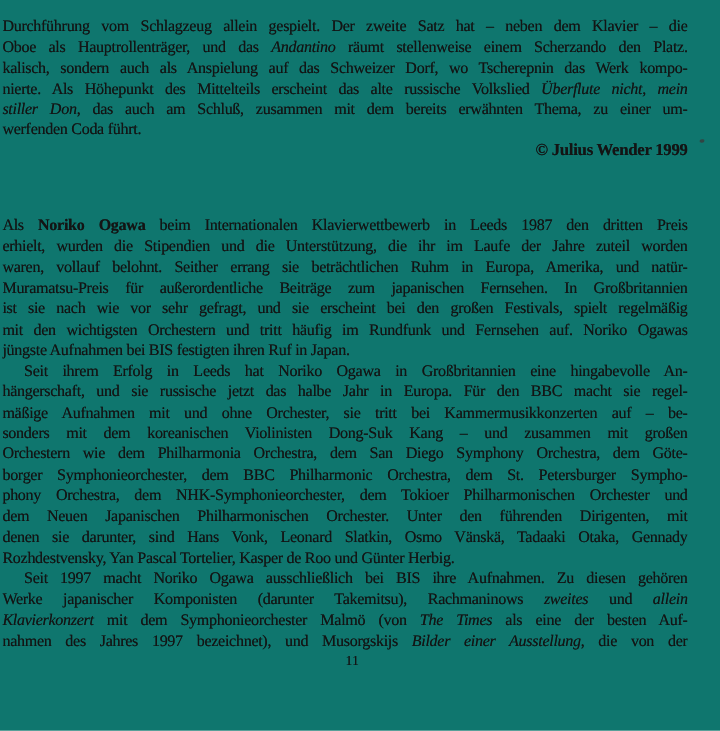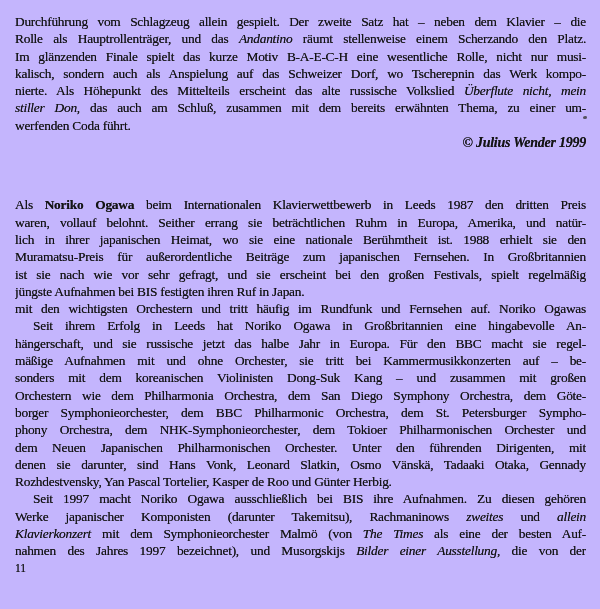--- a/index.html
+++ b/index.html
@@ -5,86 +5,85 @@
   html, body { margin: 0; padding: 0; }
   body {
     width: 600px; height: 609px; overflow: hidden;
     background: #fbfbf8;
     font-family: "Liberation Serif", "DejaVu Serif", serif;
     color: #141414;
   }
   .page {
     position: relative;
     width: 600px; height: 609px;
-    padding: 13px 14px 0 15px;
+    padding: 13px 14px 0 2px;
     box-sizing: border-box;
-    background: #c4b5fd;
+    background: #0f766e;
   }
   .text-block { width: 571px; }
   .para { margin: 0; }
   .line {
     font-size: 13.4px;
     line-height: 17.3px;
     height: 17.3px;
     overflow: hidden;
     letter-spacing: -0.25px;
     text-align: justify;
     text-align-last: justify;
     text-shadow: 0 0 0.45px rgba(15,15,15,0.72);
   }
   .line.no-just { text-align: right; text-align-last: left; }
   .line.right { text-align: right; text-align-last: right; }
   .para.indent .line:first-child { text-indent: 18px; }
   .para.gap { margin-top: 45px; }
   .s-i { font-style: italic; }
   .s-b { font-weight: bold; }
-  .s-bi { font-weight: bold; font-style: italic; }
+  .s-bi { font-weight: bold; }
   .byline .line { font-size: 14px; }
   .page-number {
     font-size: 11.5px;
     line-height: 17.3px;
-    text-align: left;
+    text-align: center;
     margin-top: 0.5px;
     padding-right: 1px;
     text-shadow: 0 0 0.45px rgba(15,15,15,0.72);
   }
   .speck {
     position: absolute;
     left: 583px; top: 116px;
     width: 4px; height: 3px;
     background: #3a3a3a;
     border-radius: 50% 40% 50% 40%;
     opacity: 0.8;
   }
 </style>
 </head>
 <body>
 
 <div class="page">
   <div class="text-block">
       <div class="para">
         <div class="line"><span>Durchführung vom Schlagzeug allein gespielt. Der zweite Satz hat – neben dem Klavier – die</span></div>
-        <div class="line"><span>Rolle als Hauptrollenträger, und das </span><span class="s-i">Andantino</span><span> räumt stellenweise einem Scherzando den Platz.</span></div>
-        <div class="line"><span>Im glänzenden Finale spielt das kurze Motiv B-A-E-C-H eine wesentliche Rolle, nicht nur musi-</span></div>
+        <div class="line"><span>Oboe als Hauptrollenträger, und das </span><span class="s-i">Andantino</span><span> räumt stellenweise einem Scherzando den Platz.</span></div>
         <div class="line"><span>kalisch, sondern auch als Anspielung auf das Schweizer Dorf, wo Tscherepnin das Werk kompo-</span></div>
         <div class="line"><span>nierte. Als Höhepunkt des Mittelteils erscheint das alte russische Volkslied </span><span class="s-i">Überflute nicht, mein</span></div>
         <div class="line"><span class="s-i">stiller Don</span><span>, das auch am Schluß, zusammen mit dem bereits erwähnten Thema, zu einer um-</span></div>
         <div class="line no-just"><span>werfenden Coda führt.</span></div>
       </div>
       <div class="para byline">
         <div class="line no-just right"><span class="s-bi">© Julius Wender 1999</span></div>
       </div>
       <div class="para gap">
         <div class="line"><span>Als </span><span class="s-b">Noriko Ogawa</span><span> beim Internationalen Klavierwettbewerb in Leeds 1987 den dritten Preis</span></div>
+        <div class="line"><span>erhielt, wurden die Stipendien und die Unterstützung, die ihr im Laufe der Jahre zuteil worden</span></div>
         <div class="line"><span>waren, vollauf belohnt. Seither errang sie beträchtlichen Ruhm in Europa, Amerika, und natür-</span></div>
-        <div class="line"><span>lich in ihrer japanischen Heimat, wo sie eine nationale Berühmtheit ist. 1988 erhielt sie den</span></div>
         <div class="line"><span>Muramatsu-Preis für außerordentliche Beiträge zum japanischen Fernsehen. In Großbritannien</span></div>
         <div class="line"><span>ist sie nach wie vor sehr gefragt, und sie erscheint bei den großen Festivals, spielt regelmäßig</span></div>
+        <div class="line"><span>mit den wichtigsten Orchestern und tritt häufig im Rundfunk und Fernsehen auf. Noriko Ogawas</span></div>
         <div class="line no-just"><span>jüngste Aufnahmen bei BIS festigten ihren Ruf in Japan.</span></div>
-        <div class="line"><span>mit den wichtigsten Orchestern und tritt häufig im Rundfunk und Fernsehen auf. Noriko Ogawas</span></div>
       </div>
       <div class="para indent">
         <div class="line"><span>Seit ihrem Erfolg in Leeds hat Noriko Ogawa in Großbritannien eine hingabevolle An-</span></div>
         <div class="line"><span>hängerschaft, und sie russische jetzt das halbe Jahr in Europa. Für den BBC macht sie regel-</span></div>
         <div class="line"><span>mäßige Aufnahmen mit und ohne Orchester, sie tritt bei Kammermusikkonzerten auf – be-</span></div>
         <div class="line"><span>sonders mit dem koreanischen Violinisten Dong-Suk Kang – und zusammen mit großen</span></div>
         <div class="line"><span>Orchestern wie dem Philharmonia Orchestra, dem San Diego Symphony Orchestra, dem Göte-</span></div>
         <div class="line"><span>borger Symphonieorchester, dem BBC Philharmonic Orchestra, dem St. Petersburger Sympho-</span></div>
         <div class="line"><span>phony Orchestra, dem NHK-Symphonieorchester, dem Tokioer Philharmonischen Orchester und</span></div>
         <div class="line"><span>dem Neuen Japanischen Philharmonischen Orchester. Unter den führenden Dirigenten, mit</span></div>

